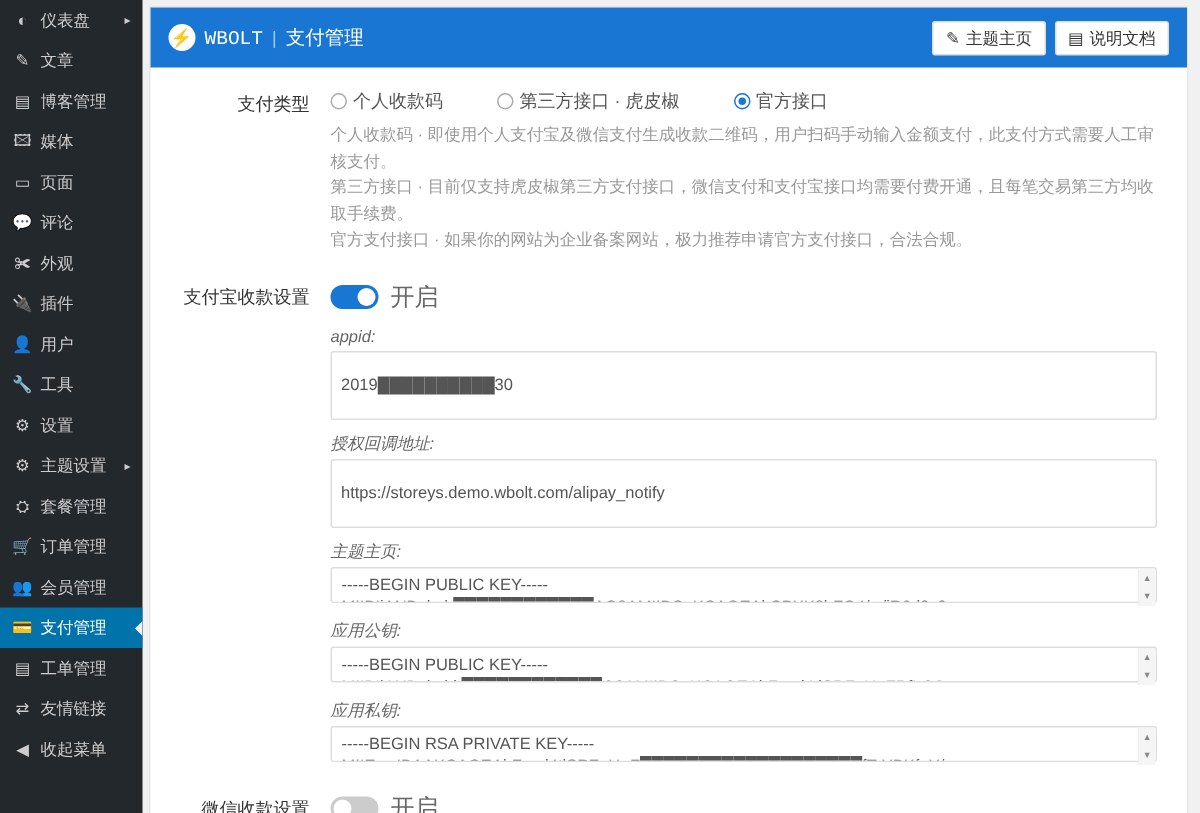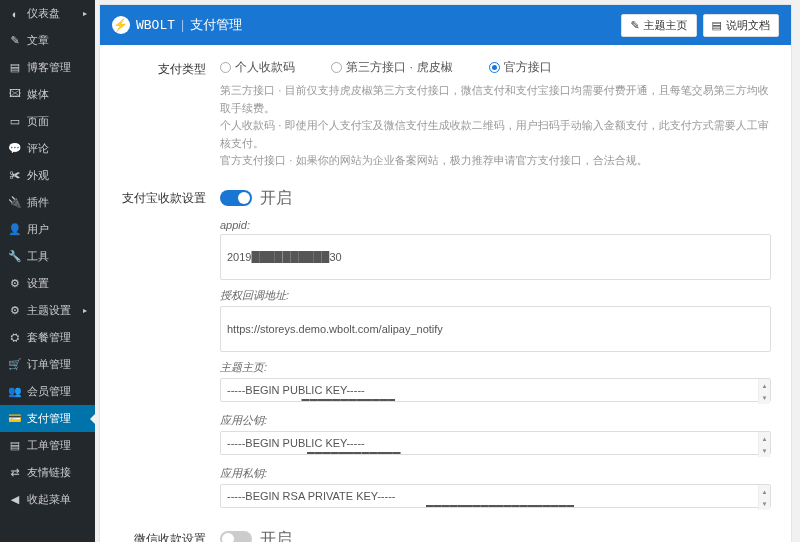--- a/index.html
+++ b/index.html
@@ -157,22 +157,22 @@
               <div class="radio">
                 <span class="rb"></span>
                 <span>第三方接口 · 虎皮椒</span>
               </div>
               <div class="radio sel">
                 <span class="rb"></span>
                 <span>官方接口</span>
               </div>
             </div>
           <div class="desc">
+            <div>个人收款码 · 即使用个人支付宝及微信支付生成收款二维码，用户扫码手动输入金额支付，此支付方式需要人工审核支付。</div>
             <div>第三方接口 · 目前仅支持虎皮椒第三方支付接口，微信支付和支付宝接口均需要付费开通，且每笔交易第三方均收取手续费。</div>
-            <div>个人收款码 · 即使用个人支付宝及微信支付生成收款二维码，用户扫码手动输入金额支付，此支付方式需要人工审核支付。</div>
             <div>官方支付接口 · 如果你的网站为企业备案网站，极力推荐申请官方支付接口，合法合规。</div>
           </div>
         </div>
       </div>
 
       <div class="sh"></div>
 
       <div class="frow">
         <div class="flabel">支付宝收款设置</div>
         <div class="fcontent">

